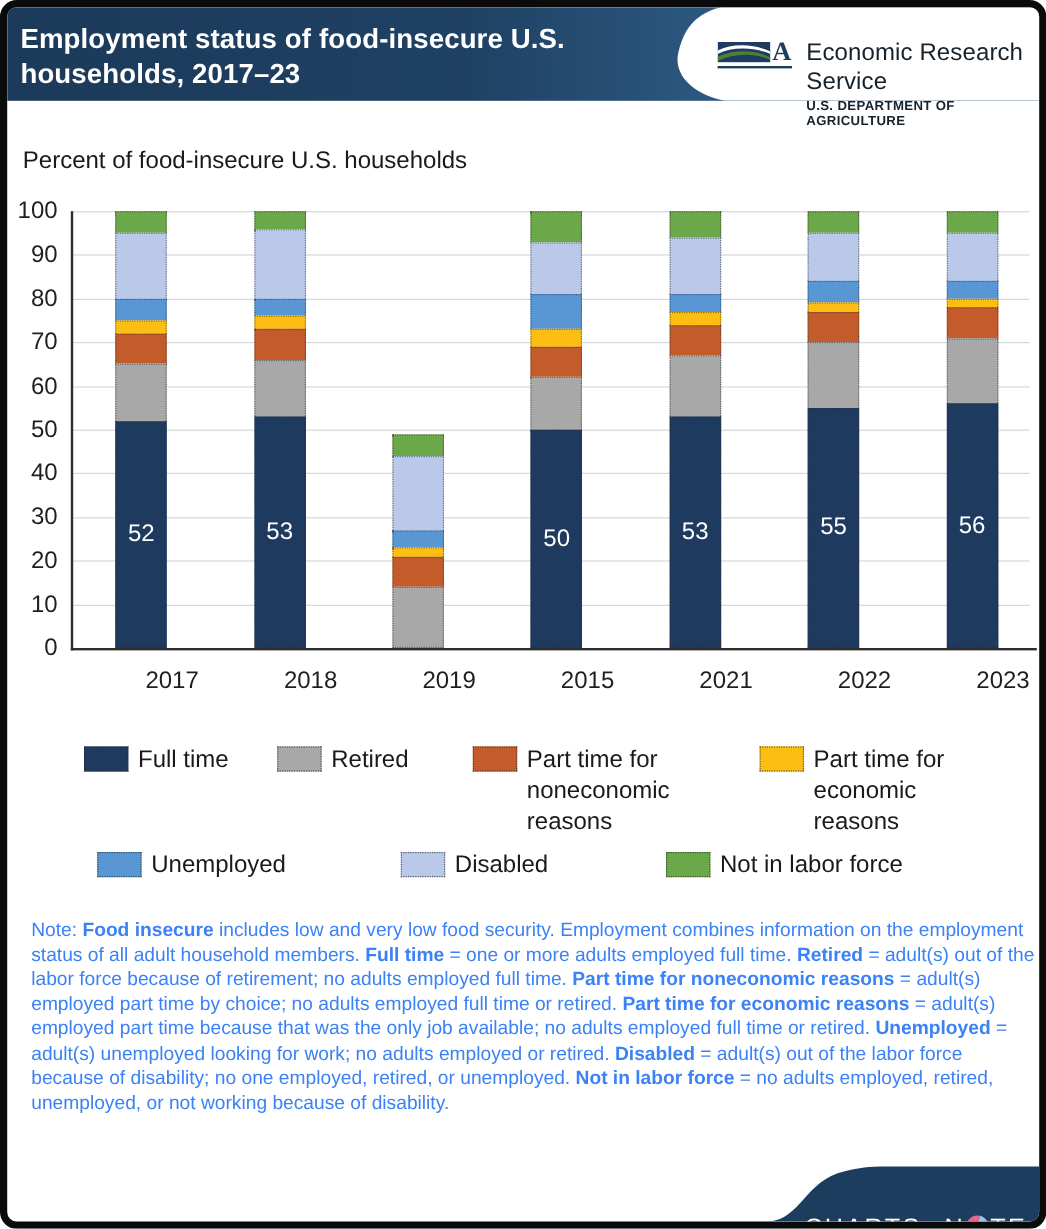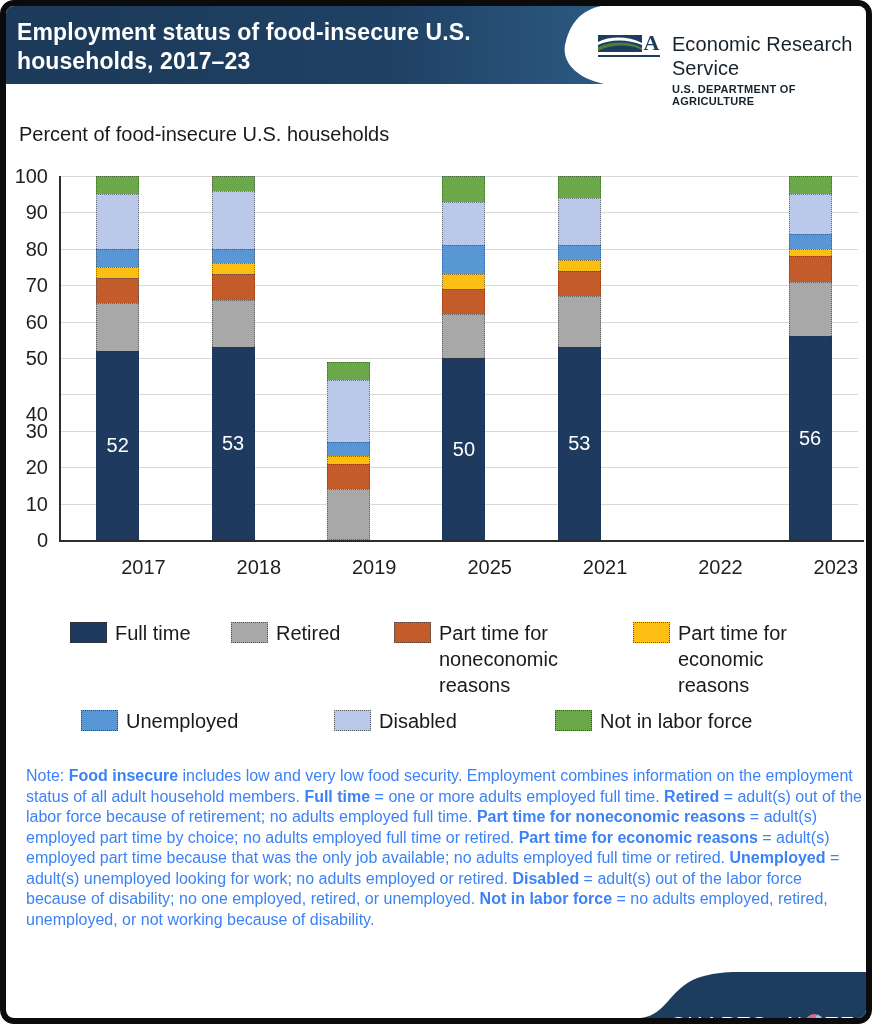--- a/index.html
+++ b/index.html
@@ -116,21 +116,21 @@
         <div class="gridline" style="left: 54px; top: 352px; width: 798px; background: rgb(216, 216, 216);"></div>
         <div class="gridline" style="left: 54px; top: 315.6px; width: 798px; background: rgb(216, 216, 216);"></div>
         <div class="gridline" style="left: 54px; top: 279.2px; width: 798px; background: rgb(216, 216, 216);"></div>
         <div class="gridline" style="left: 54px; top: 242.8px; width: 798px; background: rgb(216, 216, 216);"></div>
         <div class="gridline" style="left: 54px; top: 206.4px; width: 798px; background: rgb(216, 216, 216);"></div>
         <div class="gridline" style="left: 54px; top: 170px; width: 798px; background: rgb(216, 216, 216);"></div>
         <div class="ytick" style="left: 0px; top: 522px;">0</div>
         <div class="ytick" style="left: 0px; top: 485.6px;">10</div>
         <div class="ytick" style="left: 0px; top: 449.2px;">20</div>
         <div class="ytick" style="left: 0px; top: 412.8px;">30</div>
-        <div class="ytick" style="left: 0px; top: 376.4px; margin-top: 20px;">40</div>
+        <div class="ytick" style="left: 0px; top: 376.4px;">40</div>
         <div class="ytick" style="left: 0px; top: 340px;">50</div>
         <div class="ytick" style="left: 0px; top: 303.6px;">60</div>
         <div class="ytick" style="left: 0px; top: 267.2px;">70</div>
         <div class="ytick" style="left: 0px; top: 230.8px;">80</div>
         <div class="ytick" style="left: 0px; top: 194.4px;">90</div>
         <div class="ytick" style="left: 0px; top: 158px;">100</div>
         <div class="y-axis" style="left: 53px; top: 170px; height: 366px;"></div>
         <div class="x-axis" style="left: 53px; top: 534px; width: 805px;"></div>
         <div class="bar" style="left: 90.2px; top: 170px; width: 43px; height: 364px;">
           <div class="seg" style="height: 189.28px; background: rgb(31, 58, 95);">
@@ -169,33 +169,44 @@
           <div class="seg" style="height: 182px; background: rgb(31, 58, 95);">
             <div class="seg-label">50</div>
           </div>
           <div class="seg" style="height: 43.68px; background: rgb(168, 168, 168);"></div>
           <div class="seg" style="height: 25.48px; background: rgb(195, 91, 42);"></div>
           <div class="seg" style="height: 14.56px; background: rgb(252, 190, 18);"></div>
           <div class="seg" style="height: 29.12px; background: rgb(88, 151, 212);"></div>
           <div class="seg" style="height: 43.68px; background: rgb(186, 201, 234);"></div>
           <div class="seg" style="height: 25.48px; background: rgb(107, 168, 74);"></div>
         </div>
-        <div class="xtick" style="left: 409.9px; top: 550px;">2025</div>
+        <div class="xtick" style="left: 409.9px; top: 550px;">2015</div>
         <div class="bar" style="left: 551.8px; top: 170px; width: 43px; height: 364px;">
           <div class="seg" style="height: 192.92px; background: rgb(31, 58, 95);">
             <div class="seg-label">53</div>
           </div>
           <div class="seg" style="height: 50.96px; background: rgb(168, 168, 168);"></div>
           <div class="seg" style="height: 25.48px; background: rgb(195, 91, 42);"></div>
           <div class="seg" style="height: 10.92px; background: rgb(252, 190, 18);"></div>
           <div class="seg" style="height: 14.56px; background: rgb(88, 151, 212);"></div>
           <div class="seg" style="height: 47.32px; background: rgb(186, 201, 234);"></div>
           <div class="seg" style="height: 21.84px; background: rgb(107, 168, 74);"></div>
         </div>
         <div class="xtick" style="left: 525.3px; top: 550px;">2021</div>
+        <div class="bar" style="left: 667.2px; top: 170px; width: 43px; height: 364px;">
+          <div class="seg" style="height: 200.2px; background: rgb(31, 58, 95);">
+            <div class="seg-label">55</div>
+          </div>
+          <div class="seg" style="height: 54.6px; background: rgb(168, 168, 168);"></div>
+          <div class="seg" style="height: 25.48px; background: rgb(195, 91, 42);"></div>
+          <div class="seg" style="height: 7.28px; background: rgb(252, 190, 18);"></div>
+          <div class="seg" style="height: 18.2px; background: rgb(88, 151, 212);"></div>
+          <div class="seg" style="height: 40.04px; background: rgb(186, 201, 234);"></div>
+          <div class="seg" style="height: 18.2px; background: rgb(107, 168, 74);"></div>
+        </div>
         <div class="xtick" style="left: 640.7px; top: 550px;">2022</div>
         <div class="bar" style="left: 782.6px; top: 170px; width: 43px; height: 364px;">
           <div class="seg" style="height: 203.84px; background: rgb(31, 58, 95);">
             <div class="seg-label">56</div>
           </div>
           <div class="seg" style="height: 54.6px; background: rgb(168, 168, 168);"></div>
           <div class="seg" style="height: 25.48px; background: rgb(195, 91, 42);"></div>
           <div class="seg" style="height: 7.28px; background: rgb(252, 190, 18);"></div>
           <div class="seg" style="height: 14.56px; background: rgb(88, 151, 212);"></div>
           <div class="seg" style="height: 40.04px; background: rgb(186, 201, 234);"></div>

